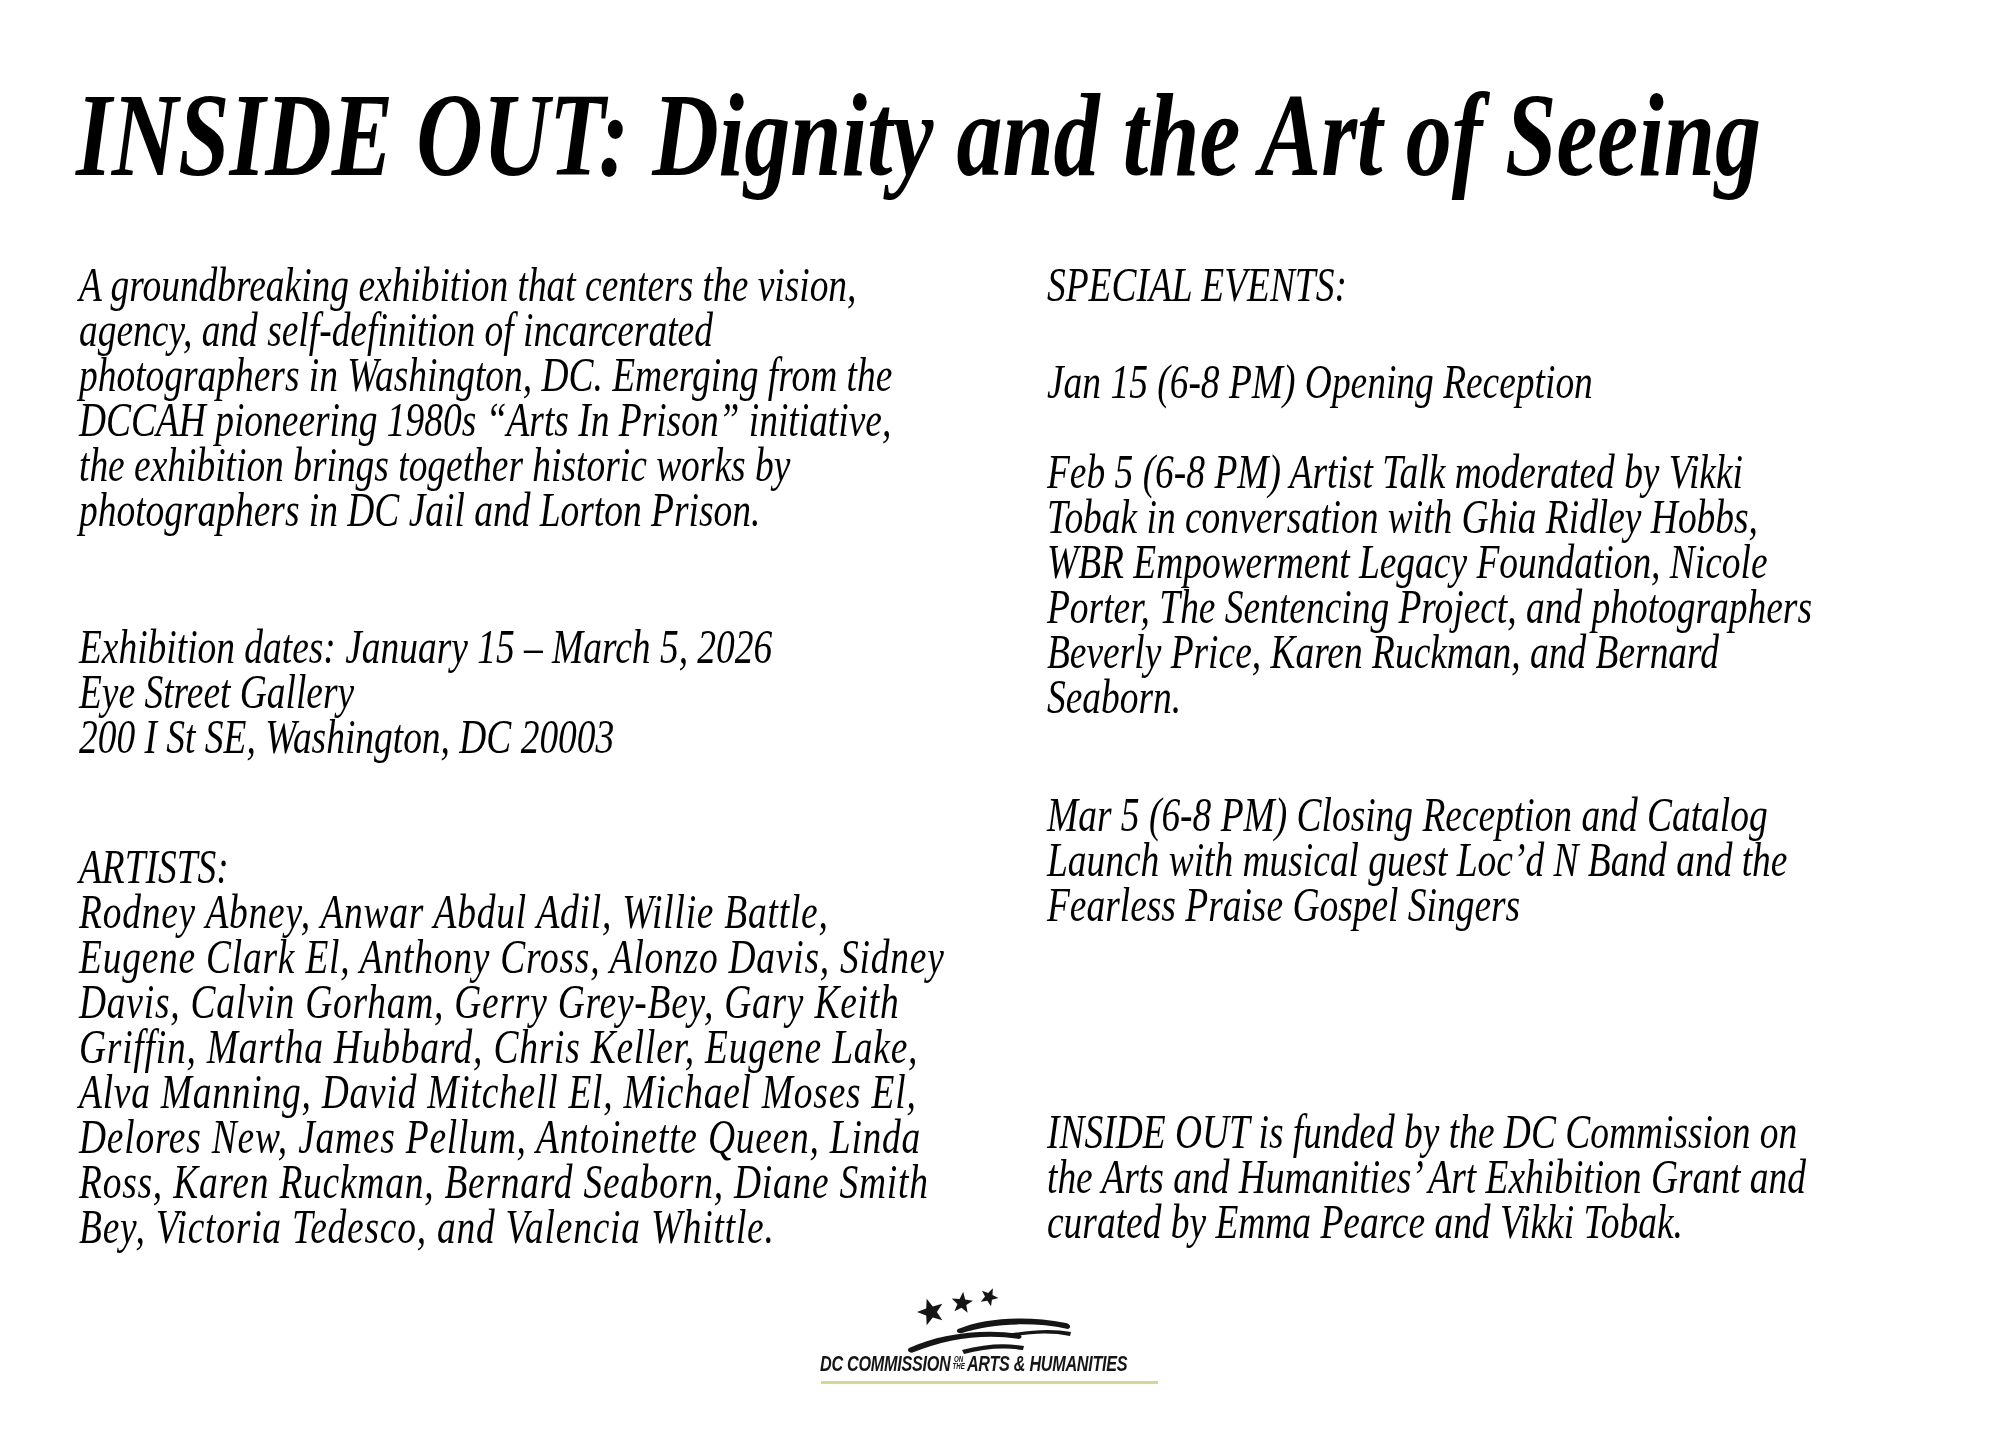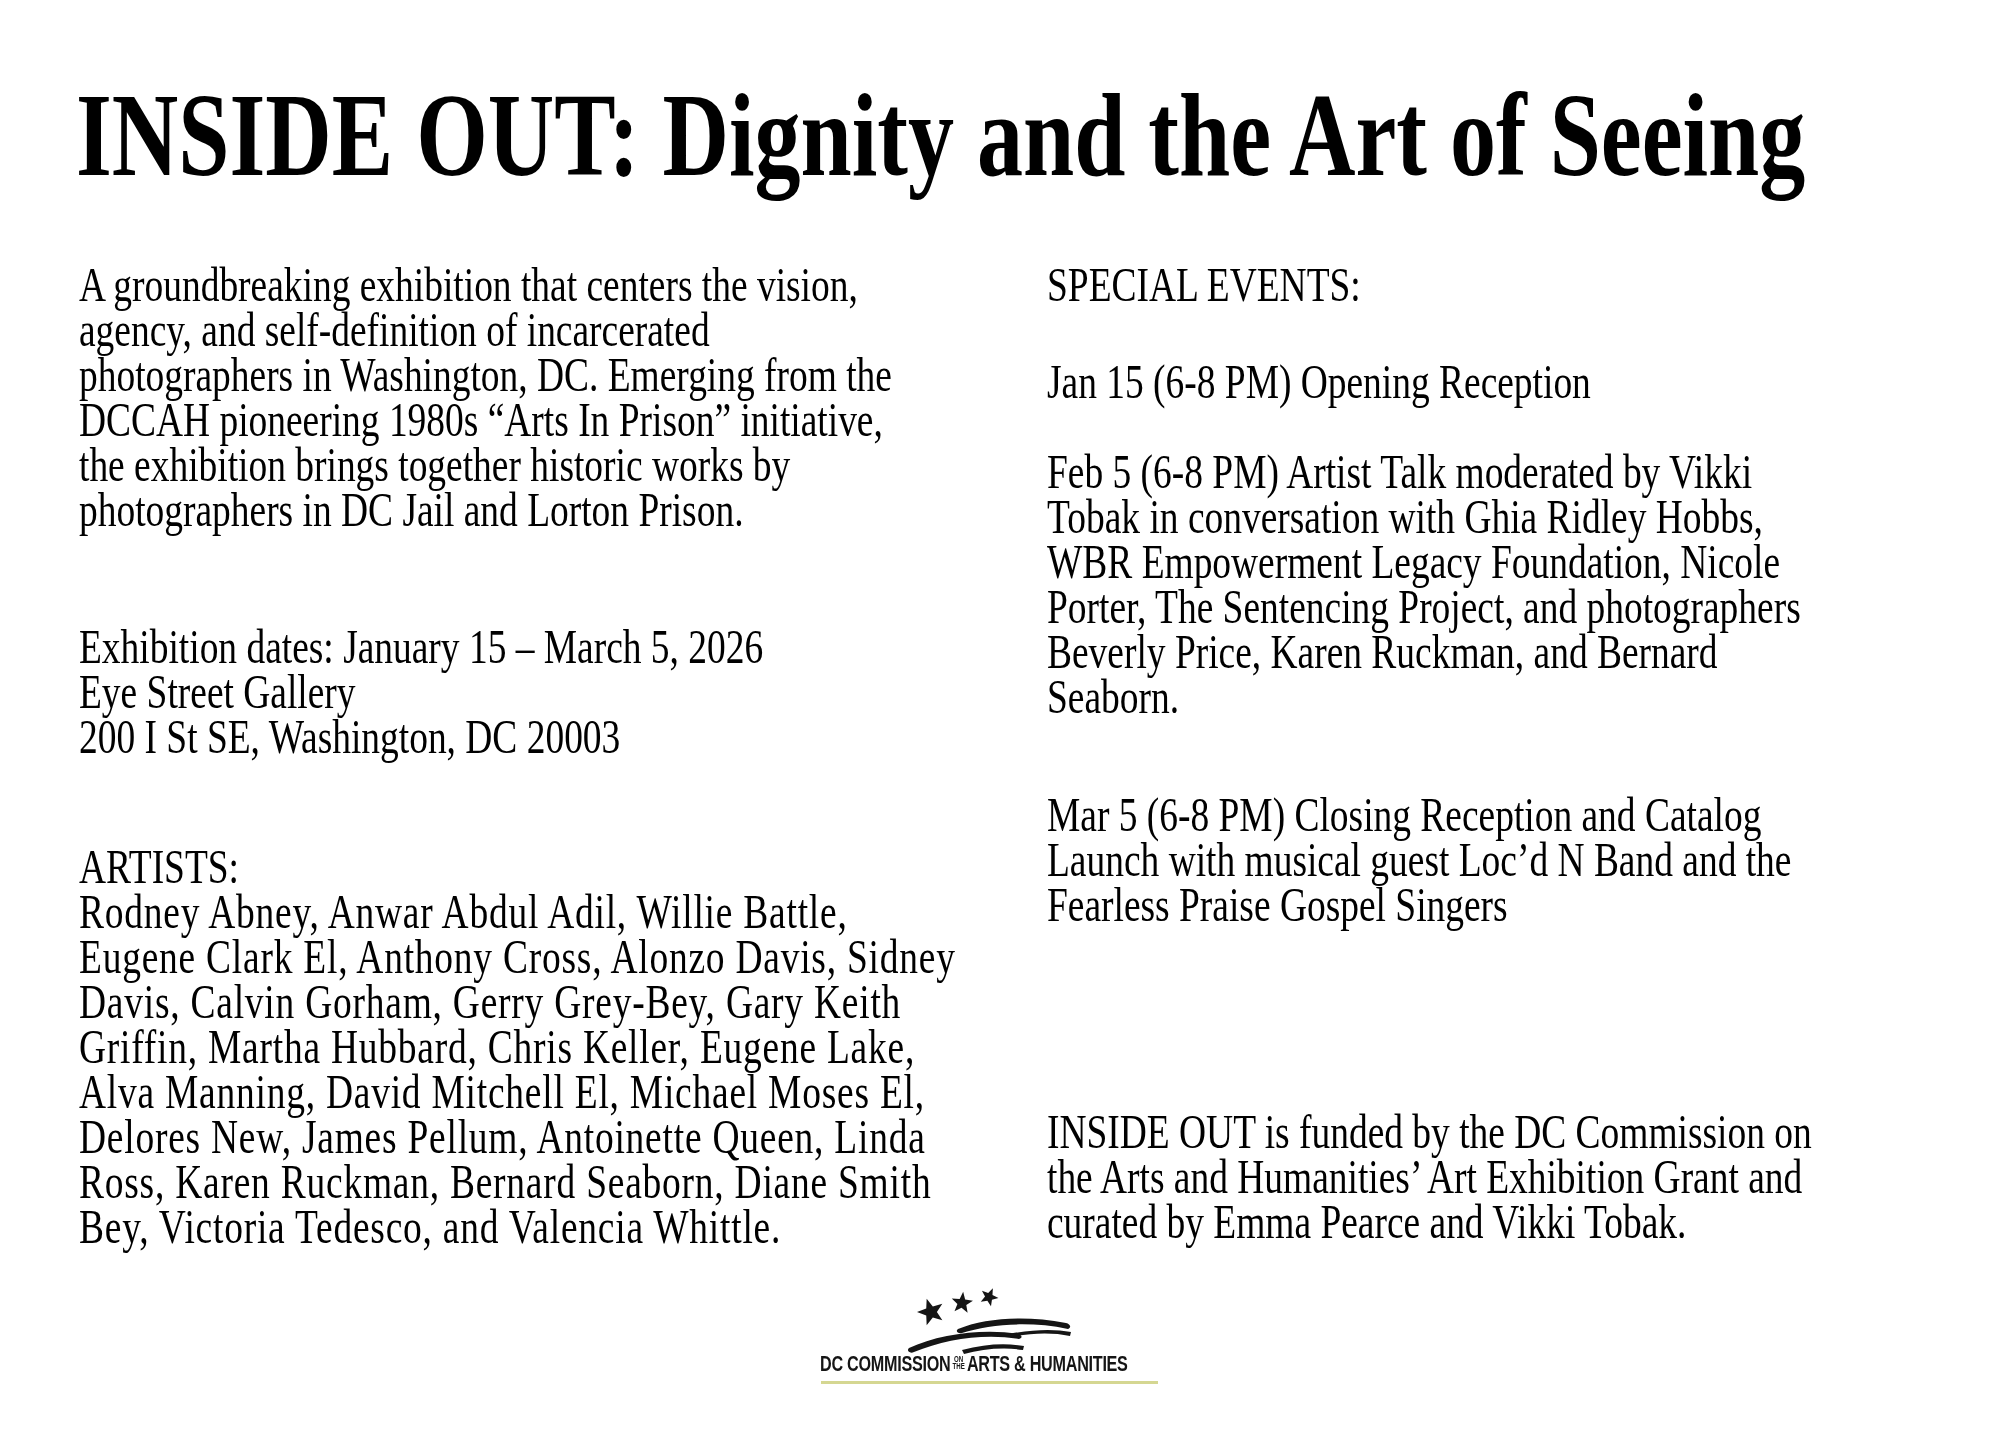--- a/index.html
+++ b/index.html
@@ -83,21 +83,21 @@
     position: absolute;
     left: 821px;
     top: 1381px;
     width: 337px;
     height: 3px;
   }
 </style>
 </head>
 <body>
 
-<div class="page" style="background: rgb(255, 255, 255); color: rgb(0, 0, 0);">
+<div class="page" style="background: rgb(255, 255, 255); color: rgb(0, 0, 0); font-style: italic;">
 
   <h1 class="headline" style="margin:0; font-weight:bold;">INSIDE OUT: Dignity and the Art of Seeing</h1>
 
   <div class="tb leftcol" id="intro">A groundbreaking exhibition that centers the vision,
 agency, and self-definition of incarcerated
 photographers in Washington, DC. Emerging from the
 DCCAH pioneering 1980s “Arts In Prison” initiative,
 the exhibition brings together historic works by
 photographers in DC Jail and Lorton Prison.</div>
 

